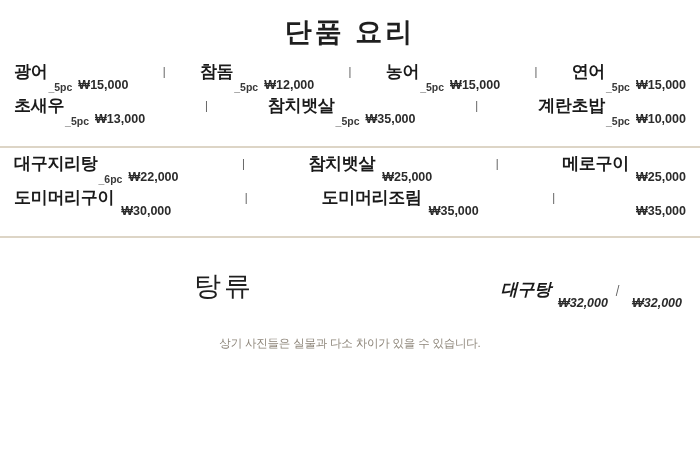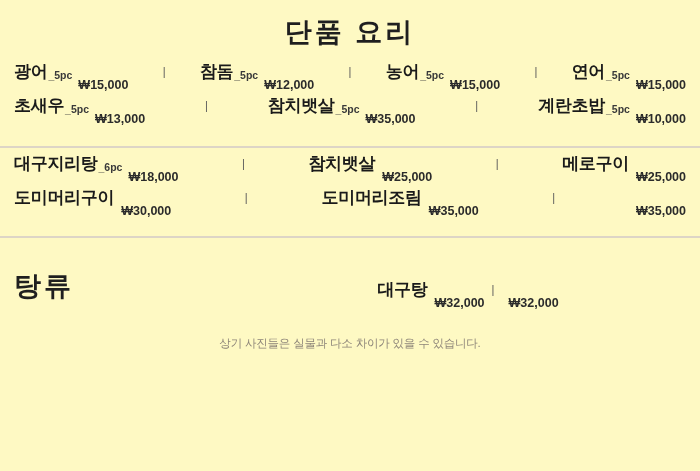--- a/index.html
+++ b/index.html
@@ -12,21 +12,21 @@
     background: #f3eee4;
     font-family: "Liberation Sans", sans-serif;
     color: #2b2b2b;
     overflow: hidden;
   }
   .page {
     position: relative;
     width: 700px;
     height: 471px;
     box-sizing: border-box;
-    background: #fef9c3;
+    background: #ffffff;
   }
   .section {
     box-sizing: border-box;
     width: 100%;
     padding: 0 14px;
   }
   .sec-1 { padding-top: 8px; }
   .divider {
     height: 2px;
     background: #ddd5c6;
@@ -59,21 +59,21 @@
     font-weight: bold;
     color: #1a1a1a;
     letter-spacing: -0.3px;
   }
   .item-qty {
     font-size: 10.5px;
     font-weight: bold;
     color: #3a3a3a;
     margin-left: 1px;
     position: relative;
-    top: 2px;
+    top: 14px;
   }
   .item-price {
     font-size: 12.5px;
     font-weight: bold;
     color: #2b2b2b;
     margin-left: 6px;
     position: relative;
     top: 12px;
   }
   .sep {
@@ -83,33 +83,34 @@
     padding: 0 2px;
   }
   .tang-row {
     display: flex;
     align-items: baseline;
     width: 100%;
     margin-bottom: 10px;
   }
   .tang-title {
     font-size: 27px;
-    font-weight: bold;
+    font-weight: normal;
     letter-spacing: 3px;
     color: #1f1f1f;
     width: 240px;
-    text-align: left;
+    text-align: right;
     flex: none;
   }
   .tang-items {
     flex: 1;
     display: flex;
     align-items: baseline;
-    justify-content: center;
+    justify-content: flex-end;
     padding-right: 4px;
+    font-style: italic;
   }
   .footnote {
     text-align: center;
     font-size: 11.5px;
     color: #8d8579;
     letter-spacing: -0.2px;
   }
   .sec-2 { padding-top: 4px; }
   .sec-3 { padding-top: 10px; }
   .gap-a { height: 18px; }
@@ -174,21 +175,21 @@
 
   <div class="gap-a"></div>
   <div class="divider"></div>
 
   <div class="section sec-2">
 
     <div class="menu-row">
       <span class="item">
         <span class="item-name">대구지리탕</span>
         <span class="item-qty">_6pc</span>
-        <span class="item-price">₩18,000</span>
+        <span class="item-price">₩22,000</span>
       </span>
       <span class="sep">ㅣ</span>
       <span class="item">
         <span class="item-name">참치뱃살</span>
         <span class="item-qty"></span>
         <span class="item-price">₩25,000</span>
       </span>
       <span class="sep">ㅣ</span>
       <span class="item">
         <span class="item-name">메로구이</span>

